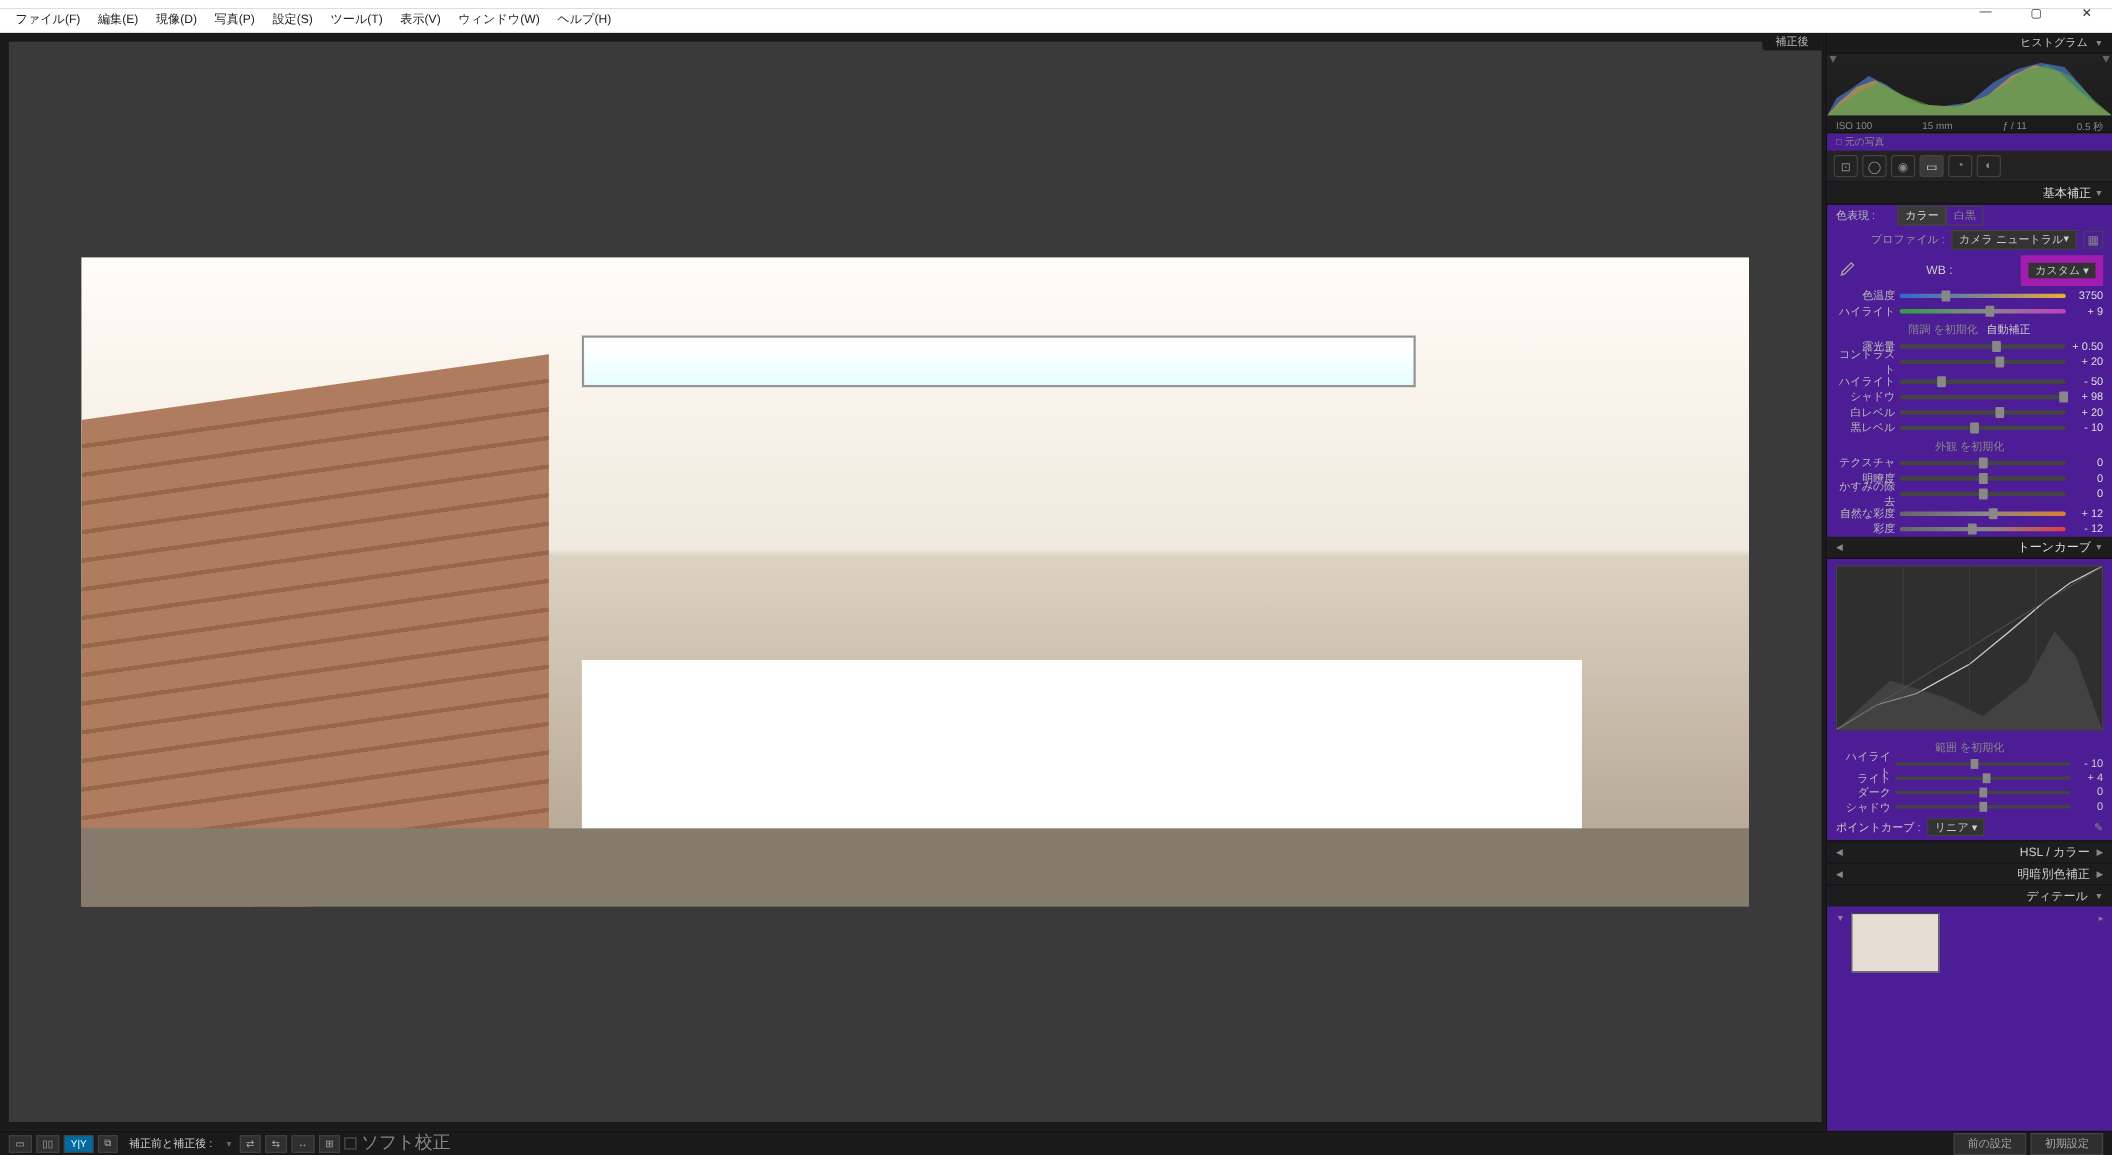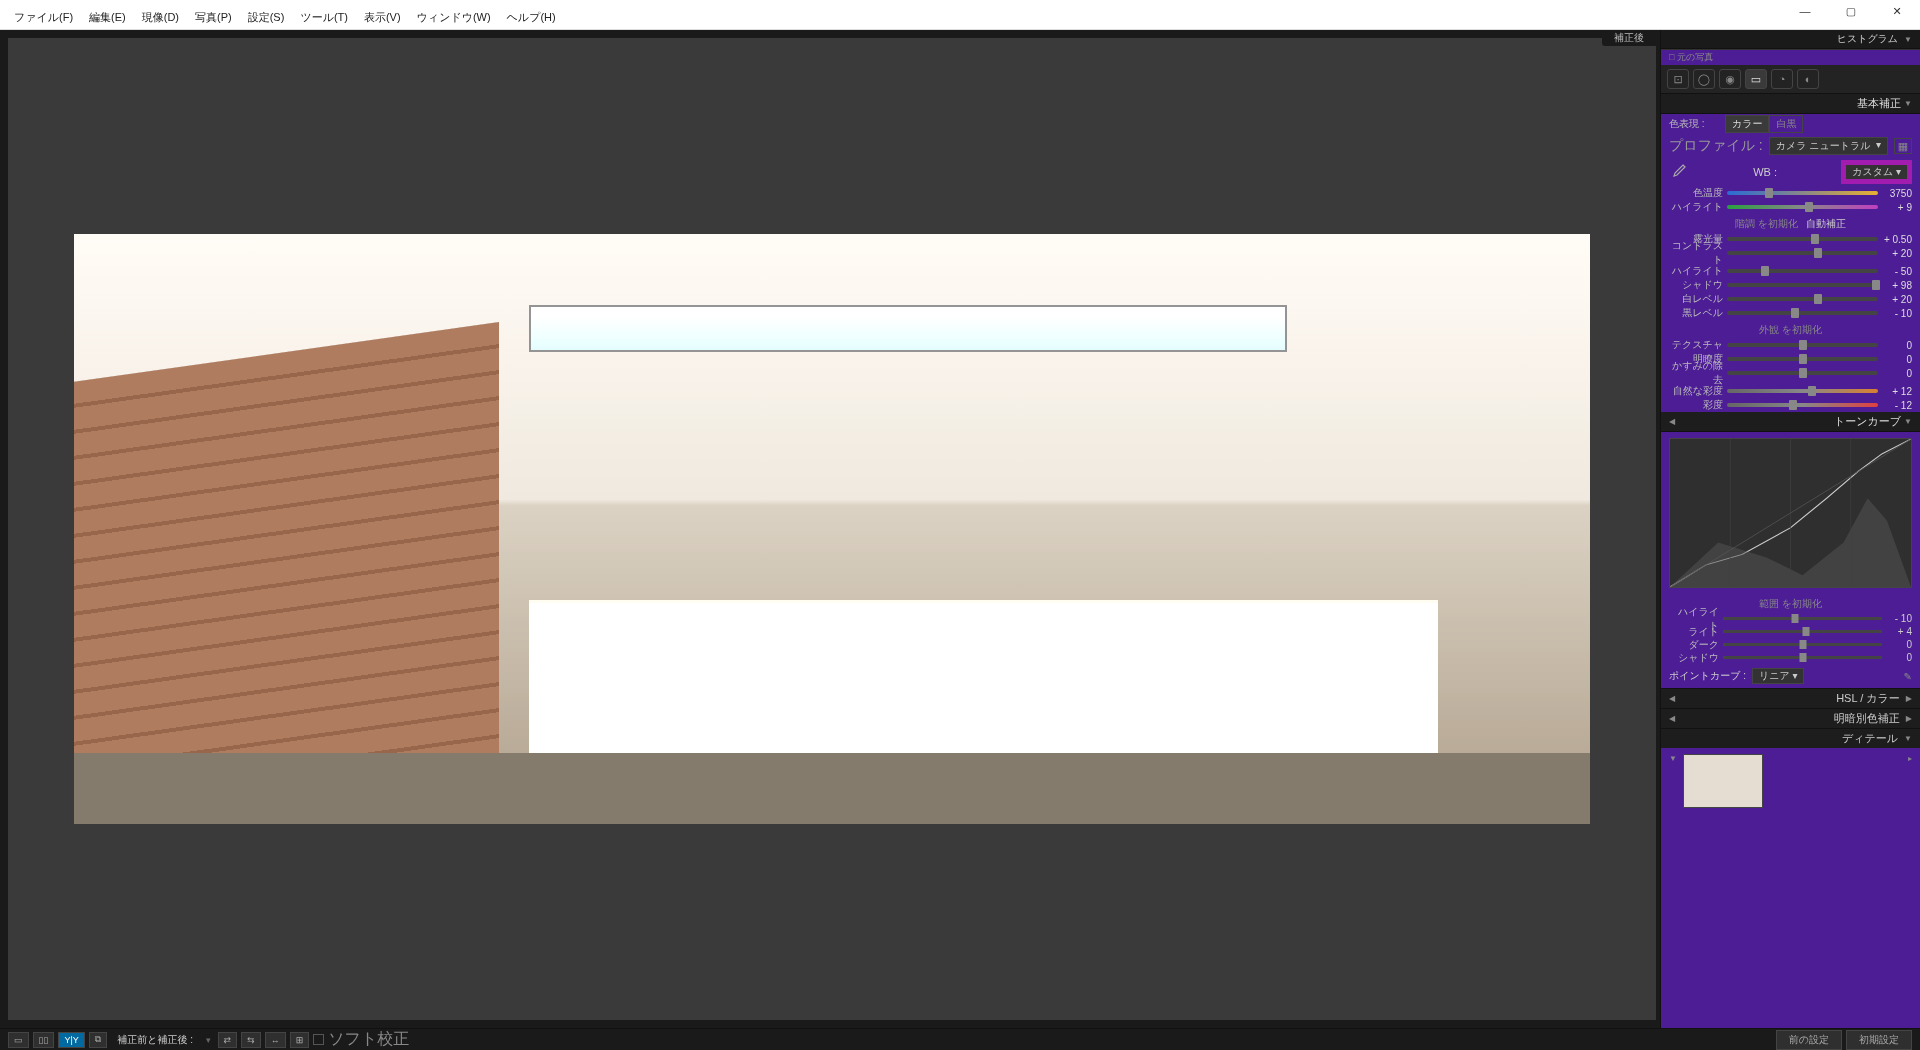--- a/index.html
+++ b/index.html
@@ -49,27 +49,27 @@
 .section-bar .sec-title { font-size: 11px; color: #ddd; }
 
 .row { display: flex; align-items: center; padding: 1px 8px; gap: 4px; font-size: 10px; }
 .row .lbl { width: 52px; text-align: left; color: #bbb; }
 .row .ctrl { flex: 1; text-align: right; color: #ccc; }
 .toggle-group { display: flex; gap: 0; }
 .toggle-group span { padding: 1px 6px; border: 1px solid #444; cursor: pointer; color: #888; }
 .toggle-group span.on { background: #3a3a3a; color: #ddd; }
 
 .profile-row { display: flex; align-items: center; padding: 3px 8px; gap: 6px; }
-.profile-row .lbl { color: #999; font-size: 14px; }
+.profile-row .lbl { color: #999; font-size: 10px; margin-left: 32px; }
 .profile-dd { flex: 1; background: #333; border: 1px solid #444; padding: 1px 6px; font-size: 10px; color: #ccc; display: flex; justify-content: space-between; cursor: pointer; }
 .grid-btn { width: 18px; height: 16px; border: 1px solid #444; display: flex; align-items: center; justify-content: center; color: #888; cursor: pointer; }
 
 .wb-row { display: flex; align-items: center; padding: 2px 8px; gap: 6px; }
 .eyedrop { width: 20px; height: 18px; color: #aaa; cursor: pointer; }
-.wb-dd { background: #333; border: 5px solid #a21caf; padding: 0 6px; font-size: 10px; color: #ccc; cursor: pointer; }
+.wb-dd { background: #333; border: 7px solid #a21caf; padding: 0 6px; font-size: 10px; color: #ccc; cursor: pointer; }
 
 .slider-row { display: flex; align-items: center; padding: 0 8px; height: 14px; font-size: 10px; }
 .slider-row .slbl { width: 58px; text-align: right; color: #bbb; padding-right: 4px; }
 .slider-row .strack { flex: 1; height: 4px; background: #444; border-radius: 2px; position: relative; cursor: pointer; }
 .slider-row .sthumb { position: absolute; top: -3px; width: 8px; height: 10px; background: #888; border-radius: 1px; transform: translateX(-50%); }
 .slider-row .sval { width: 34px; text-align: right; color: #ddd; padding-left: 4px; }
 .strack.temp { background: linear-gradient(90deg, #2a6bd4, #888 50%, #e8b030); }
 .strack.tint { background: linear-gradient(90deg, #2aa040, #888 50%, #c040c0); }
 .strack.vib  { background: linear-gradient(90deg, #666, #888 50%, #d88030); }
 .strack.sat  { background: linear-gradient(90deg, #666, #888 50%, #e04040); }
@@ -143,20 +143,35 @@
         </div>
       </div>
     </div>
   </div>
 
   <div class="right-panel">
 
     <div class="panel-header">
       <span class="title">ヒストグラム</span>
         <span class="tri">▼</span>
+    </div>
+    <div class="histogram">
+      <svg class="histo-svg" viewBox="0 0 240 56" preserveAspectRatio="none">
+        <path d="M0,56 L8,40 L20,32 L35,20 L50,28 L70,44 L95,48 L120,44 L140,26 L160,14 L180,8 L200,12 L215,30 L230,50 L240,56 Z" fill="#4a6ab0" opacity="0.8"></path>
+        <path d="M0,56 L10,44 L25,30 L40,24 L60,36 L80,46 L110,48 L135,38 L155,20 L175,10 L195,16 L215,36 L235,52 L240,56 Z" fill="#c0a040" opacity="0.7"></path>
+        <path d="M0,56 L12,46 L28,34 L45,26 L65,38 L90,48 L120,46 L145,32 L165,16 L185,10 L205,20 L225,42 L240,56 Z" fill="#50a050" opacity="0.6"></path>
+        <polygon points="2,2 8,2 5,8" fill="#666"></polygon>
+        <polygon points="232,2 238,2 235,8" fill="#666"></polygon>
+      </svg>
+      <div class="histo-meta">
+        <span>ISO 100</span>
+        <span>15 mm</span>
+        <span>ƒ / 11</span>
+        <span>0.5 秒</span>
+      </div>
     </div>
     <div class="histo-sub">□ 元の写真</div>
 
     <div class="crop-tools">
       <div class="crop-tool">⊡</div>
       <div class="crop-tool">◯</div>
       <div class="crop-tool">◉</div>
       <div class="crop-tool active">▭</div>
       <div class="crop-tool">◔</div>
       <div class="crop-tool">◐</div>

